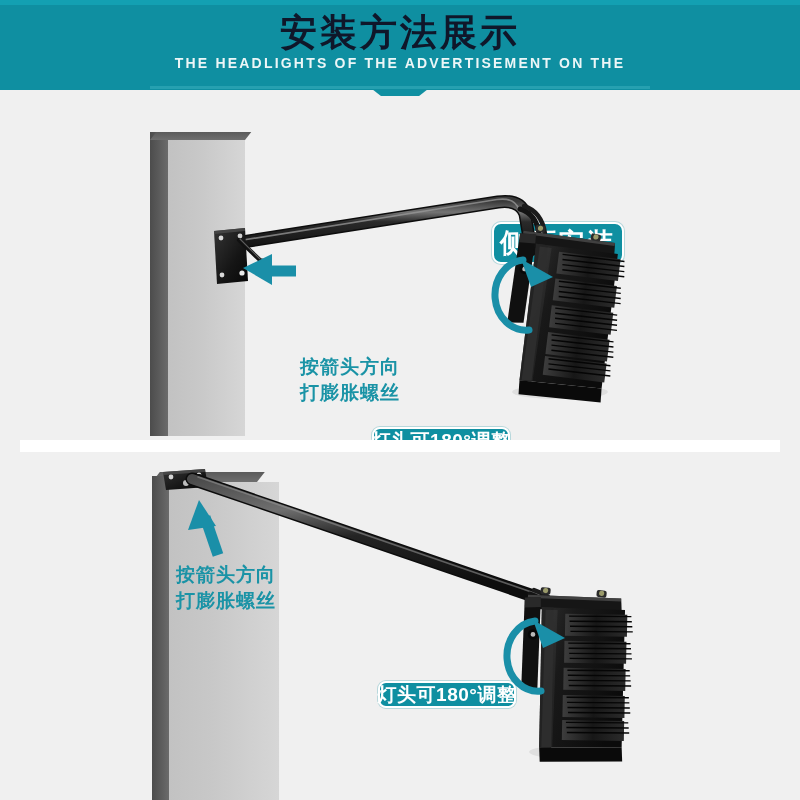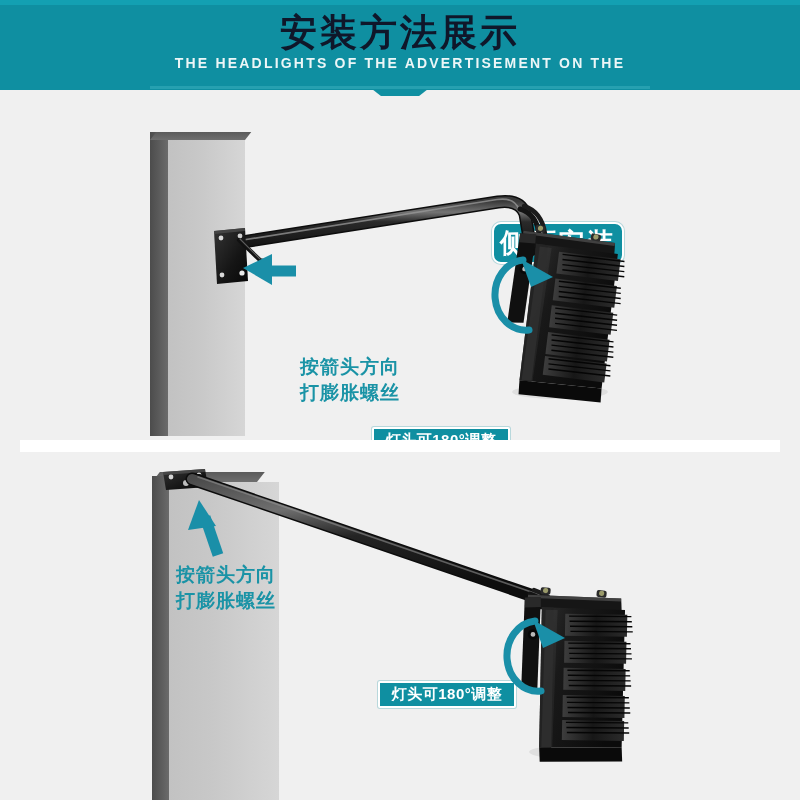--- a/index.html
+++ b/index.html
@@ -84,21 +84,21 @@
     border:2px solid #ffffff;
     border-radius:9px;
     color:#ffffff;
     font-weight:bold;
     white-space:nowrap;
     box-sizing:border-box;
     display:flex;align-items:center;justify-content:center;
     box-shadow:0 0 0 1px rgba(15,143,161,.25);
   }
   .pill-big{font-size:27px;letter-spacing:2px;}
-  .pill-small{font-size:15px;letter-spacing:.5px;border-radius:2px;}
+  .pill-small{font-size:19px;letter-spacing:.5px;border-radius:8px;}
 
   
   .note{
     position:absolute;
     color:#1a93a6;
     font-size:19px;
     line-height:25px;
     font-weight:bold;
     letter-spacing:1px;
     white-space:nowrap;

